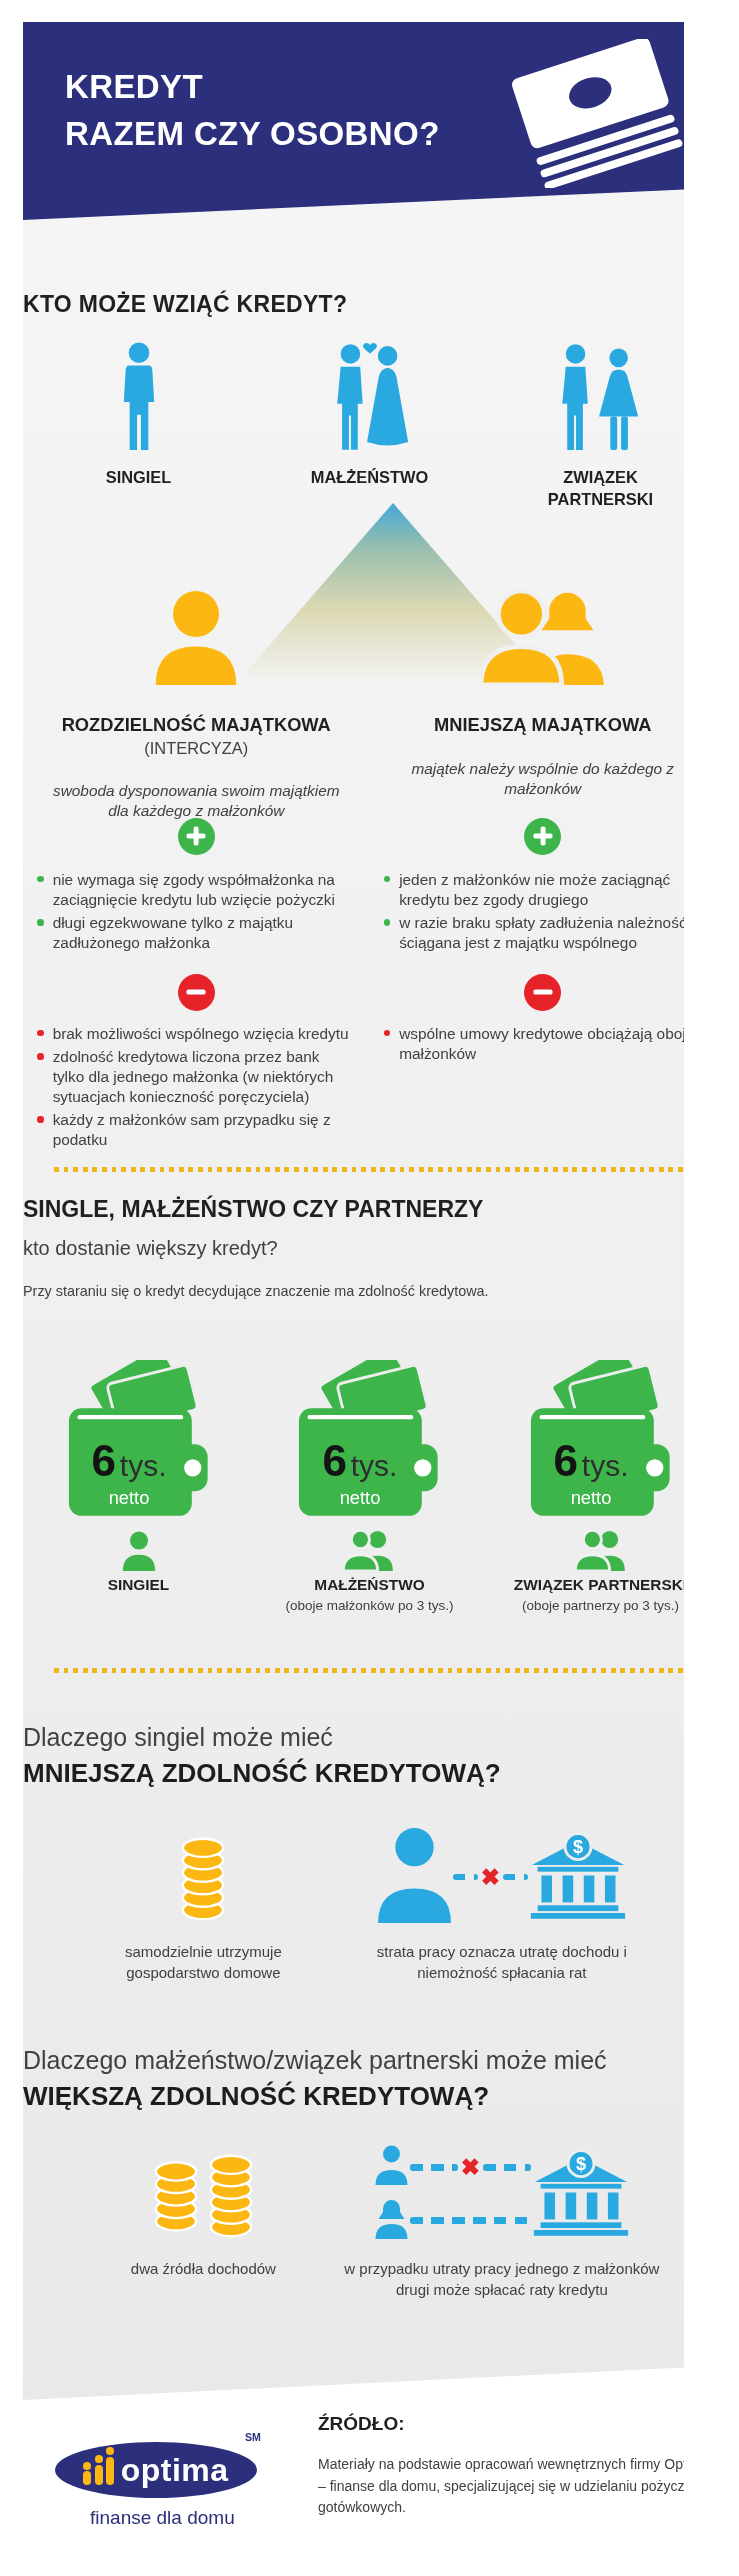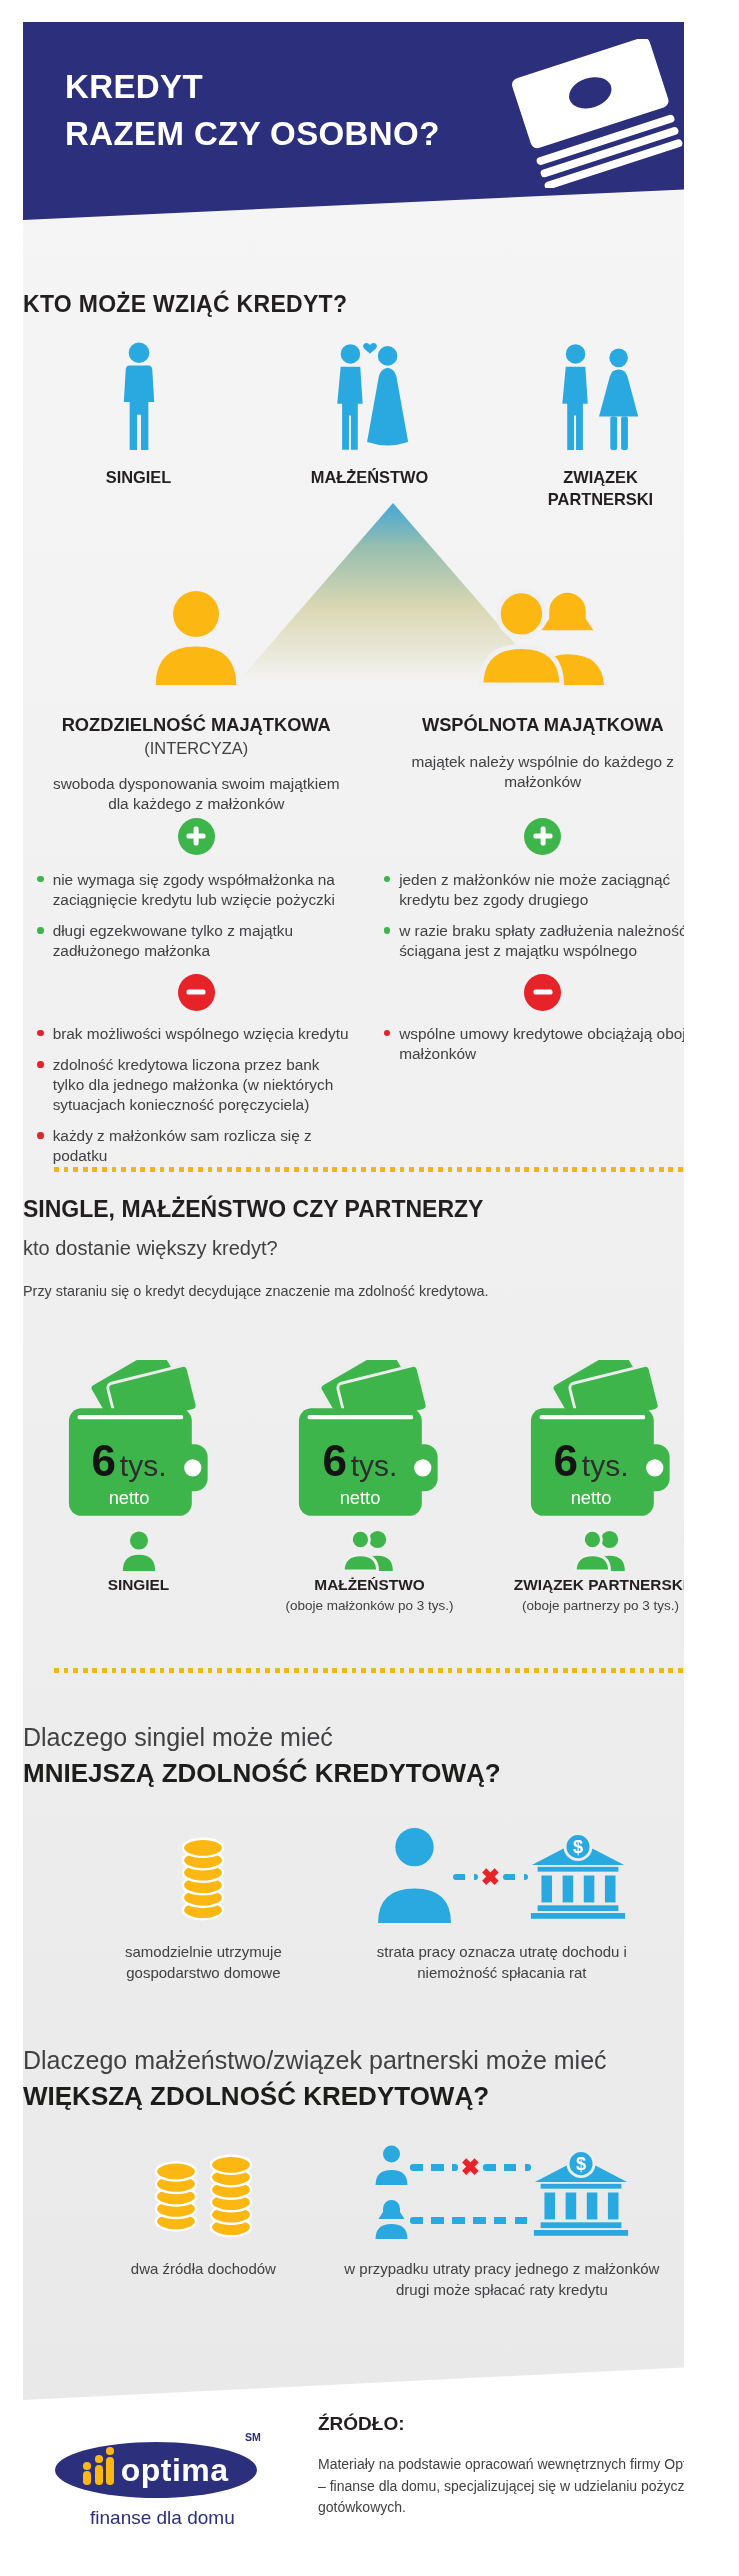--- a/index.html
+++ b/index.html
@@ -44,27 +44,27 @@
   
   .regimes{
     position:absolute;top:425px;left:0;width:100%;z-index:1;
     display:grid;grid-template-columns:1fr 1fr;
     grid-template-rows:100px 125px 56px 100px 54px auto;
     grid-auto-flow:column;justify-items:center;align-items:start;
   }
   .title-block{text-align:center;padding-top:25px;}
   .regime-title{font-size:18.3px;font-weight:bold;color:#231f20;}
   .regime-sub{font-size:16.4px;color:#414042;margin-top:2.9px;}
-  .regime-desc{font-size:15.4px;color:#414042;margin-top:16px;line-height:1.32;max-width:289px;margin-left:auto;margin-right:auto;}
+  .regime-desc{font-size:15.4px;color:#414042;margin-top:23px;line-height:1.32;max-width:289px;margin-left:auto;margin-right:auto;font-style:italic;}
   .sign{width:37px;height:37px;border-radius:50%;position:relative;margin-top:3.8px;}
   .sign.plus{background:#3db54a;}
   .sign.minus{background:#e52329;}
   .sign::before{content:"";position:absolute;left:50%;top:50%;transform:translate(-50%,-50%);width:19px;height:4.8px;background:#fff;border-radius:1.9px;}
   .sign.plus::after{content:"";position:absolute;left:50%;top:50%;transform:translate(-50%,-50%);width:4.8px;height:19px;background:#fff;border-radius:1.9px;}
-  .blist{list-style:none;margin:0;padding:0;width:318px;display:flex;flex-direction:column;gap:11px;}
+  .blist{list-style:none;margin:0;padding:0;width:318px;display:flex;flex-direction:column;gap:3px;}
   .blist li{display:flex;gap:8.7px;font-size:15.4px;line-height:1.3;color:#414042;text-align:left;}
   .blist .dot{flex:0 0 auto;width:6.7px;height:6.7px;border-radius:50%;margin-top:5.8px;}
   .pros .dot{background:#3db54a;}
   .cons .dot{background:#e52329;}
   
   .divider{position:absolute;left:31px;right:31px;height:4.8px;
     background:repeating-linear-gradient(90deg,#f0b519 0 4.8px,transparent 4.8px 9.6px);}
   #divider1{top:1003px;}
   #divider2{top:1504px;}
   
@@ -210,36 +210,36 @@
         <li>
             <span class="dot"></span>
             <span>brak możliwości wspólnego wzięcia kredytu</span>
           </li>
         <li>
             <span class="dot"></span>
             <span>zdolność kredytowa liczona przez bank tylko dla jednego małżonka (w niektórych sytuacjach konieczność poręczyciela)</span>
           </li>
         <li>
             <span class="dot"></span>
-            <span>każdy z małżonków sam rozlicza się z podatku</span>
+            <span>każdy z małżonków sam przypadku się z podatku</span>
           </li>
       </ul>
 
       <div>
         <svg width="127" height="96" viewBox="0 0 132 100" class="yellow-fill">
           <path d="M92 4 a19 19 0 0 1 19 19 v8 l8 12 h-54 l8 -12 v-8 a19 19 0 0 1 19 -19 z"></path>
           <path d="M62 100 q0 -32 30 -32 q36 0 38 32 z"></path>
           <g stroke="#f0f0f1" stroke-width="5">
             <circle cx="44" cy="26" r="24"></circle>
             <path d="M2 100 q0 -40 42 -40 q42 0 42 40 z"></path>
           </g>
         </svg>
       </div>
       <div class="title-block">
-        <div class="regime-title">WSPÓLNOTA MAJĄTKOWA</div>
+        <div class="regime-title">MNIEJSZĄ MAJĄTKOWA</div>
         <div class="regime-desc">majątek należy wspólnie do każdego z małżonków</div>
       </div>
       <div class="sign plus"></div>
       <ul class="blist pros">
         <li>
             <span class="dot"></span>
             <span>jeden z małżonków nie może zaciągnąć kredytu bez zgody drugiego</span>
           </li>
         <li>
             <span class="dot"></span>

